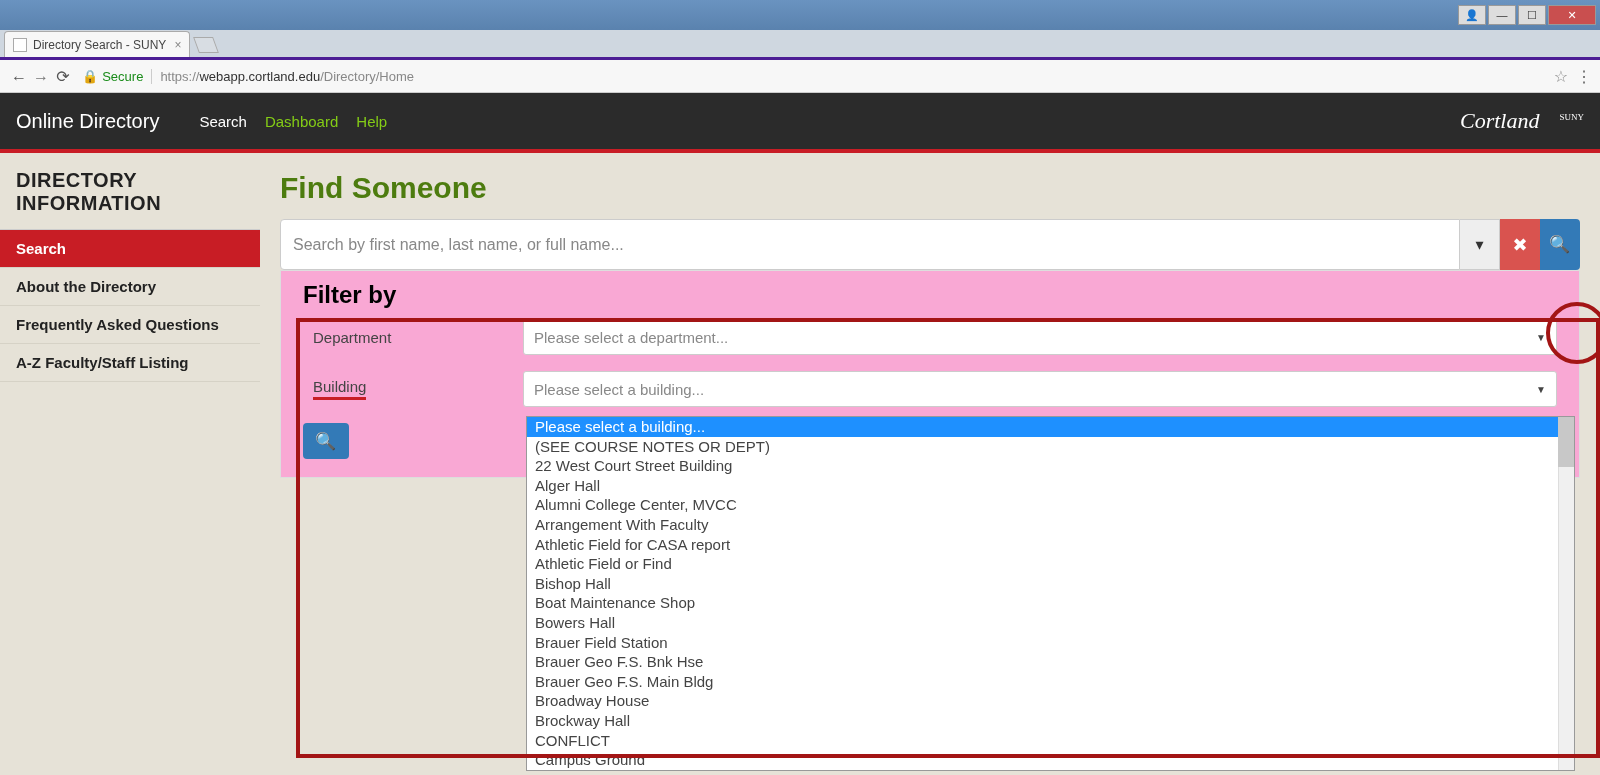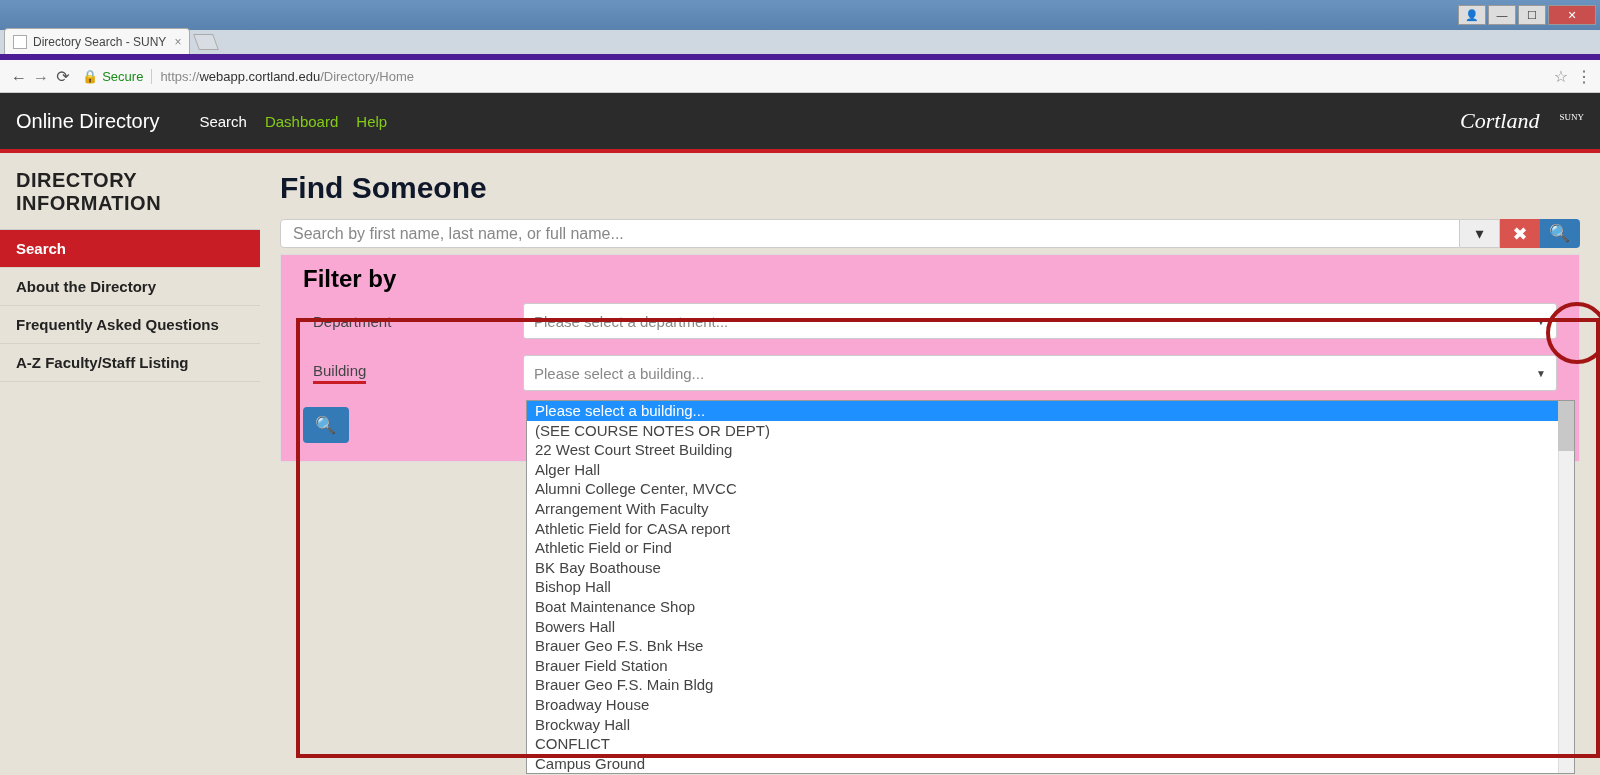--- a/index.html
+++ b/index.html
@@ -3,21 +3,21 @@
 <meta charset="utf-8">
 <style>
   * { box-sizing: border-box; margin: 0; padding: 0; }
   body { font-family: Arial, Helvetica, sans-serif; background: #e6e2d7; width: 1600px; height: 775px; overflow: hidden; }
 
   
   .titlebar { height: 30px; background: linear-gradient(#6a93c0,#5a82ae); display:flex; justify-content:flex-end; align-items:center; padding-right:4px; }
   .winbtn { width:28px; height:20px; background:#ddd; margin-left:2px; display:flex; justify-content:center; align-items:center; font-size:11px; color:#333; border:1px solid #999; }
   .winbtn.close { background:#c94f4f; color:#fff; width:48px; }
 
-  .tabbar { height: 30px; background:#cfd7e0; border-bottom:6px solid #4c1d95; display:flex; align-items:flex-end; padding-left:4px; }
+  .tabbar { height: 30px; background:#cfd7e0; border-bottom:3px solid #4c1d95; display:flex; align-items:flex-end; padding-left:4px; }
   .tab { background:#f7f7f7; border:1px solid #aaa; border-bottom:none; border-radius:4px 4px 0 0; height:26px; display:flex; align-items:center; padding:0 8px; font-size:12px; color:#444; max-width:200px; }
   .tab .pageicon { width:14px; height:14px; border:1px solid #aaa; margin-right:6px; background:#fff; }
   .tab .x { margin-left:8px; color:#888; }
   .newtab { width:20px; height:16px; background:#d8dde3; border:1px solid #aaa; margin-left:6px; margin-bottom:4px; transform:skewX(20deg); }
 
   .addrbar { height:33px; background:#f7f7f7; border-bottom:1px solid #ccc; display:flex; align-items:center; padding:0 8px; font-size:13px; color:#555; }
   .navbtn { width:22px; text-align:center; color:#777; font-size:16px; }
   .navbtn.enabled { color:#555; }
   .lockarea { display:flex; align-items:center; margin-left:8px; margin-right:8px; color:#1a8c1a; font-size:13px; border-right:1px solid #ccc; padding-right:8px;}
   .lockarea .lock { margin-right:4px; }
@@ -36,23 +36,23 @@
   .redbar { height:4px; background:#c81d25; width:100%; }
 
   
   .main { display:flex; }
   .sidebar { width:260px; padding-top:16px; }
   .sidetitle { font-family:"Arial Narrow",Arial; font-weight:bold; font-size:20px; color:#222; padding:0 16px 14px; letter-spacing:0.5px; border-bottom:1px solid #ccc; }
   .sideitem { font-family:"Arial Narrow",Arial; font-weight:bold; font-size:15px; padding:10px 16px; border-bottom:1px solid #d6d2c6; color:#222; }
   .sideitem.active { background:#c81d25; color:#fff; }
 
   .content { flex:1; padding:18px 20px 0 20px; position:relative; }
-  .pagetitle { font-family:"Arial Narrow",Arial; font-weight:bold; font-size:30px; margin-bottom:14px; color:#0f172a; }
-
-  .searchrow { display:flex; height:29px; margin-bottom:6px; }
+  .pagetitle { font-family:"Arial Narrow",Arial; font-weight:bold; font-size:30px; margin-bottom:14px; color:#4d7c0f; }
+
+  .searchrow { display:flex; height:51px; }
   .searchinput { flex:1; border:1px solid #ccc; border-radius:4px 0 0 4px; padding:0 12px; font-size:16px; color:#888; display:flex; align-items:center; background:#fff; }
   .ddarrow { width:40px; border:1px solid #ccc; border-left:none; background:#eee; display:flex; justify-content:center; align-items:center; color:#333; }
   .clearbtn { width:40px; background:#d9534f; display:flex; justify-content:center; align-items:center; color:#fff; font-size:18px; }
   .searchbtn { width:40px; background:#337ab7; border-radius:0 4px 4px 0; display:flex; justify-content:center; align-items:center; color:#fff; font-size:17px; }
 
   .filterpanel { background:#f9a8d4; border:1px solid #ddd; padding:10px 22px 18px 22px; position:relative; }
   .filtertitle { font-family:"Arial Narrow",Arial; font-weight:bold; font-size:24px; margin-bottom:10px; }
   .filterrow { display:flex; align-items:center; margin-bottom:16px; }
   .filterlabel { width:220px; font-size:15px; color:#444; padding-left:10px; }
   .buildinglabel { border-bottom:3px solid #c81d25; display:inline-block; padding-bottom:2px; }
@@ -179,26 +179,25 @@
             <div class="thumb"></div>
           </div>
       <div class="opt selected">Please select a building...</div>
           <div class="opt">(SEE COURSE NOTES OR DEPT)</div>
           <div class="opt">22 West Court Street Building</div>
           <div class="opt">Alger Hall</div>
           <div class="opt">Alumni College Center, MVCC</div>
           <div class="opt">Arrangement With Faculty</div>
           <div class="opt">Athletic Field for CASA report</div>
           <div class="opt">Athletic Field or Find</div>
-          <div class="opt">BK Bay Boathouse</div>
           <div class="opt">Bishop Hall</div>
           <div class="opt">Boat Maintenance Shop</div>
           <div class="opt">Bowers Hall</div>
+          <div class="opt">Brauer Field Station</div>
           <div class="opt">Brauer Geo F.S. Bnk Hse</div>
-          <div class="opt">Brauer Field Station</div>
           <div class="opt">Brauer Geo F.S. Main Bldg</div>
           <div class="opt">Broadway House</div>
           <div class="opt">Brockway Hall</div>
           <div class="opt">CONFLICT</div>
           <div class="opt">Campus Ground</div>
         </div>
 
     </div>
   </div>
 </div>

